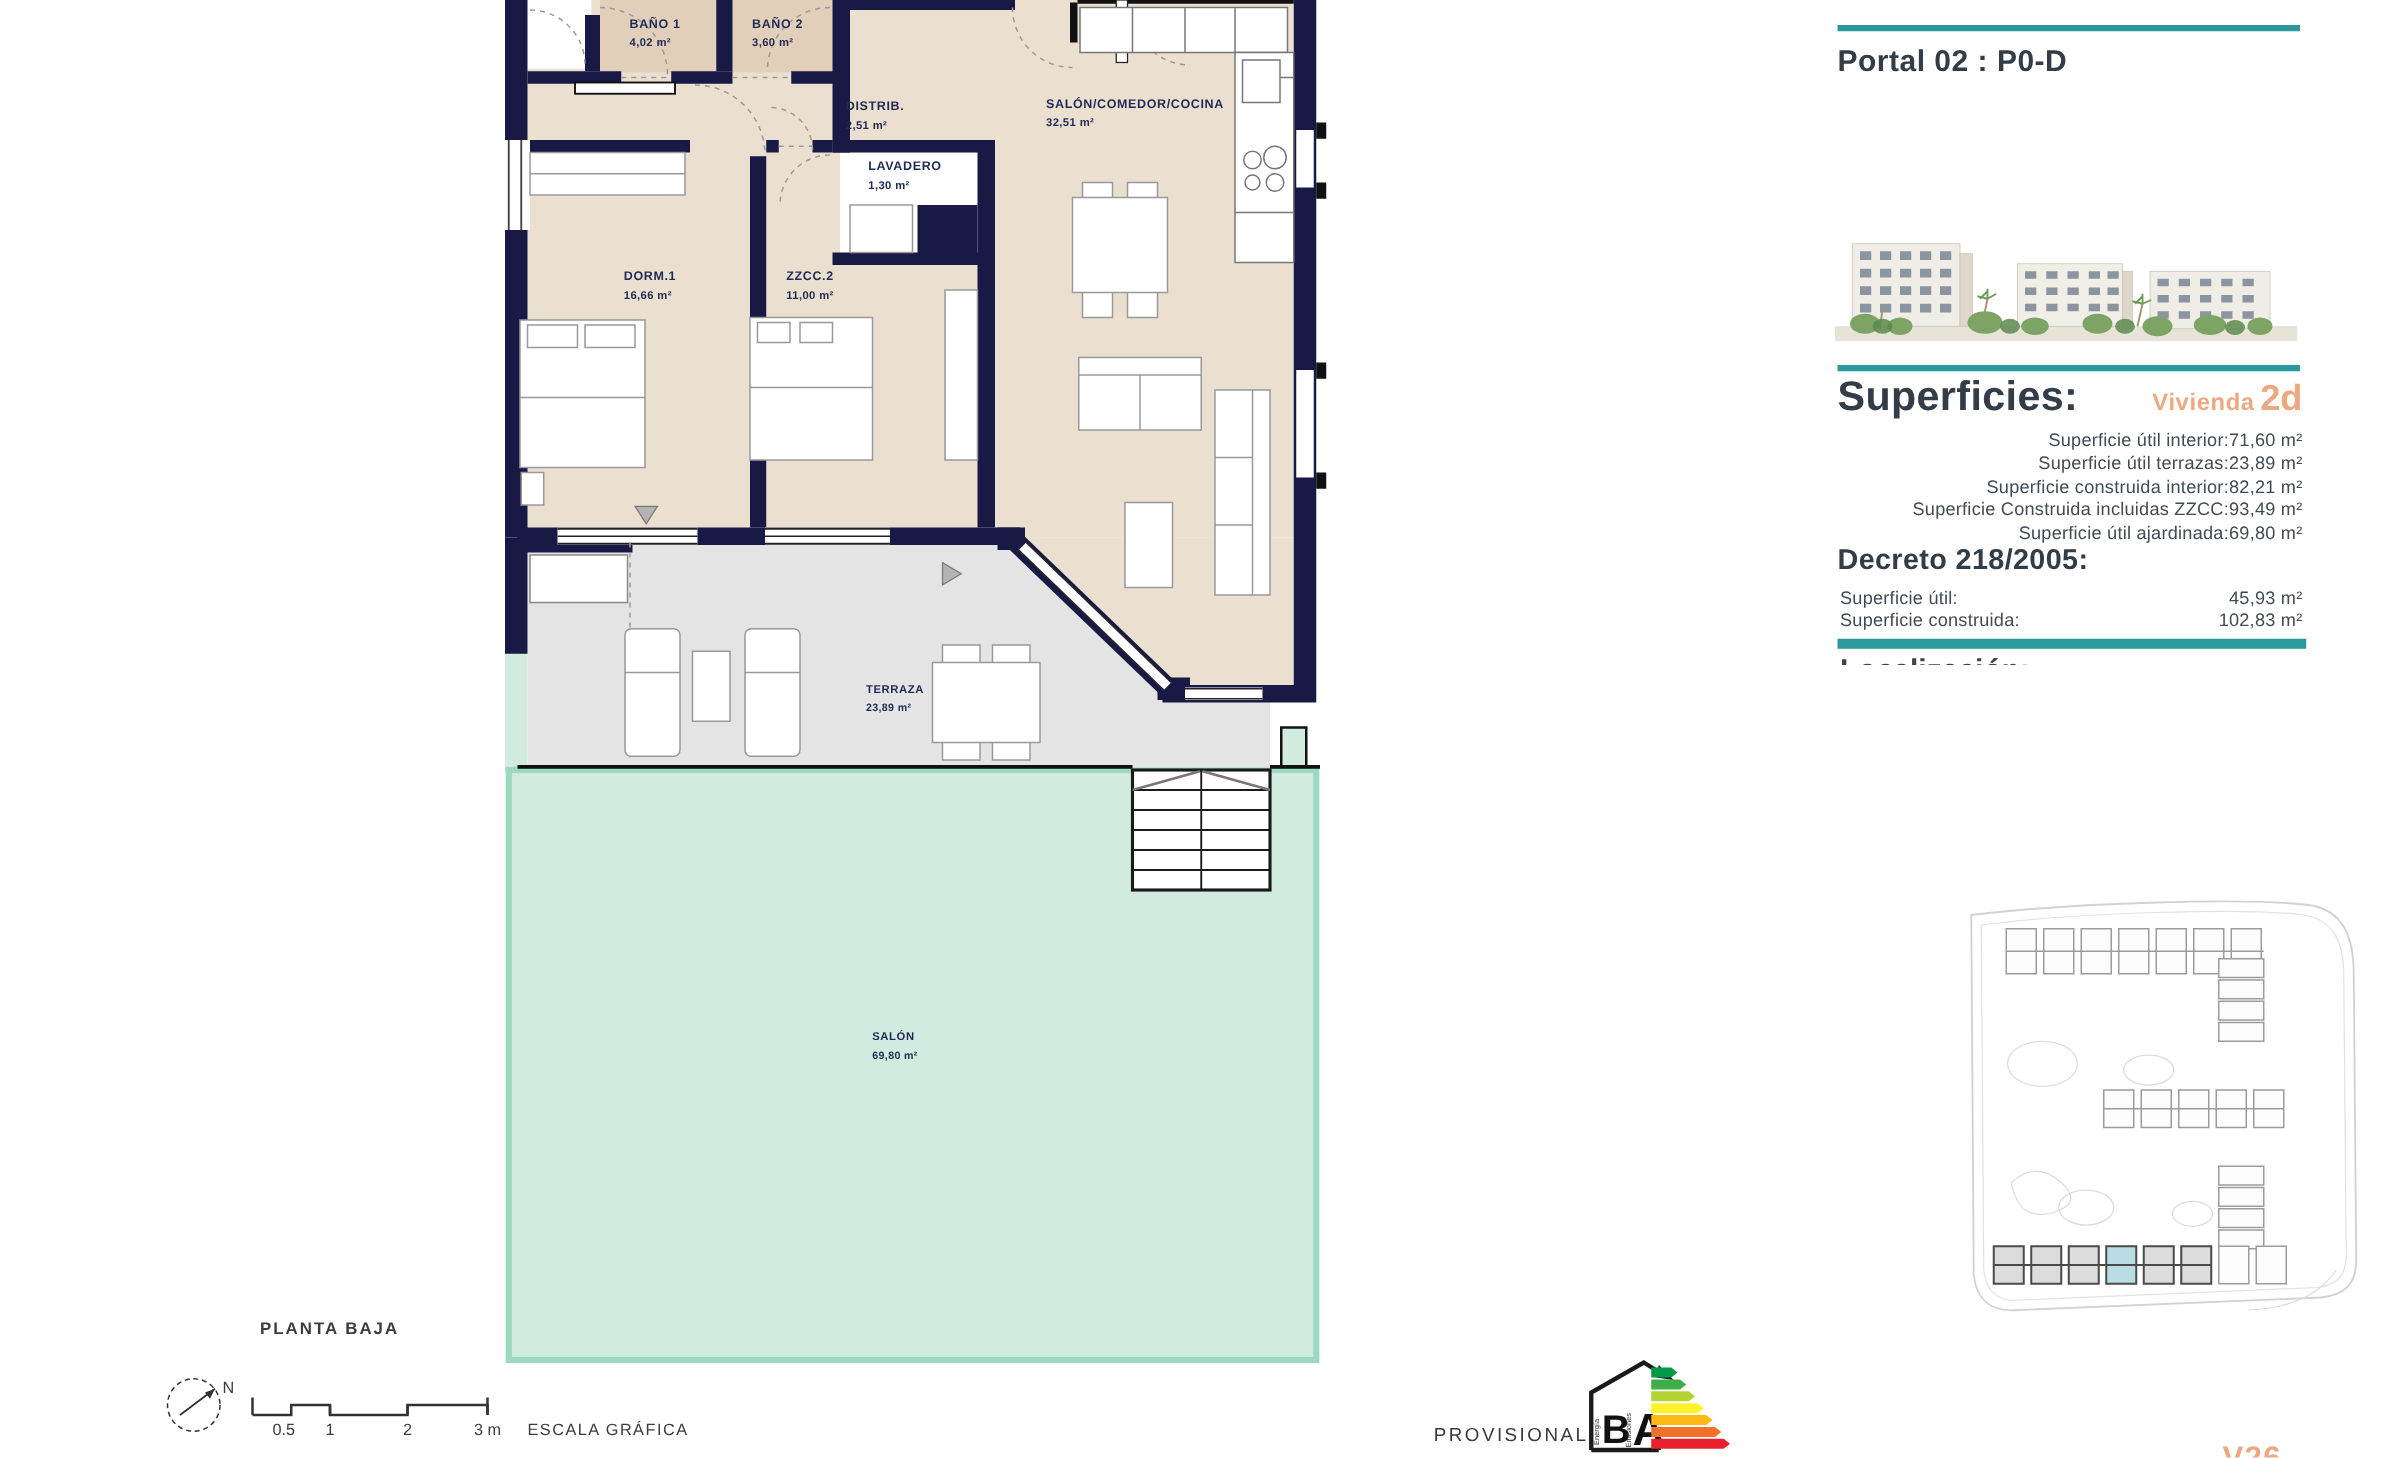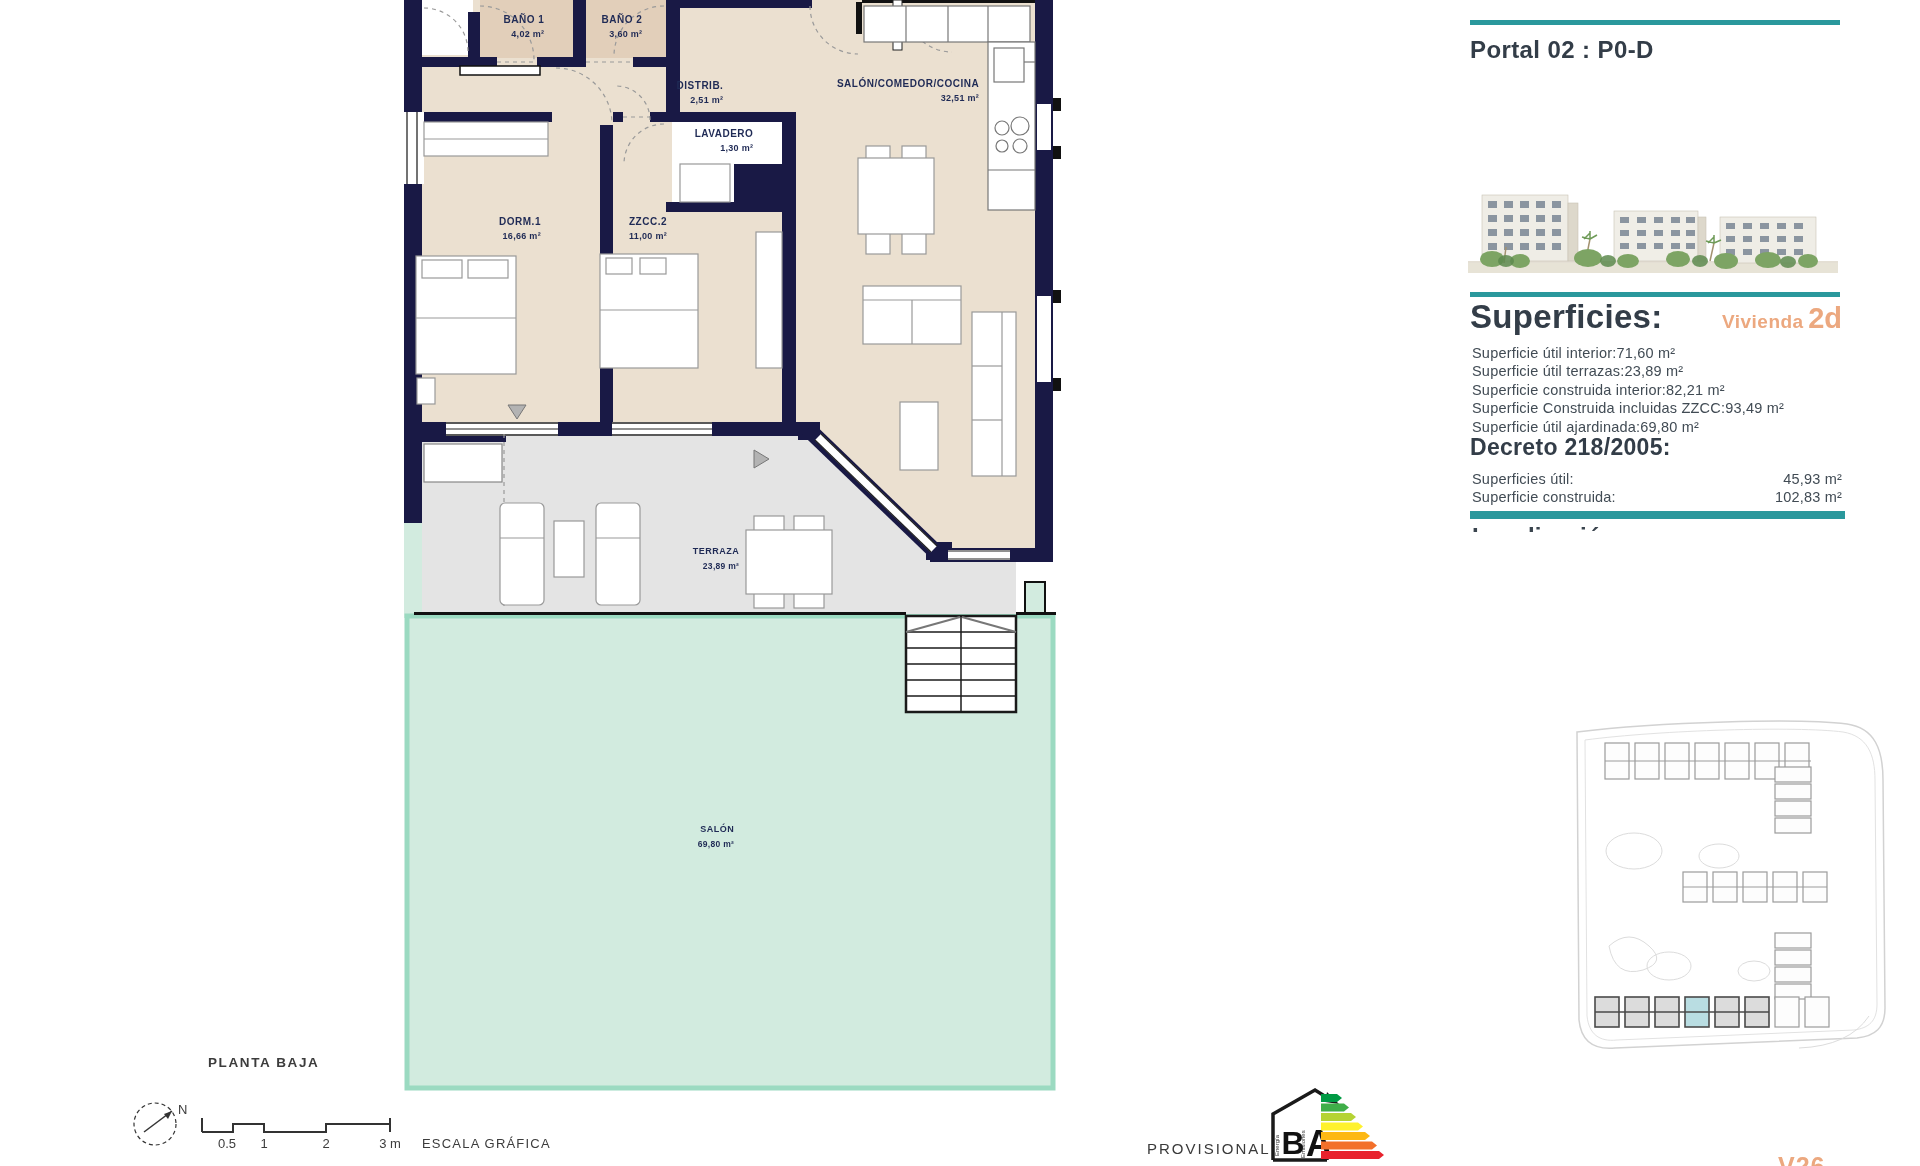--- a/index.html
+++ b/index.html
@@ -1,37 +1,37 @@
 <!DOCTYPE html>
 <html><head>
 <meta charset="utf-8">
 <style>
   html,body{margin:0;padding:0}
   body{width:1920px;height:1166px;position:relative;background:#fff;overflow:hidden;
        font-family:"Liberation Sans",sans-serif;color:#37404a}
   .abs{position:absolute}
   
-  .room-label{position:absolute;transform:translate(-50%,0);text-align:right;
+  .room-label{position:absolute;transform:translate(-50%,0);text-align:left;
               color:#1f2a55;font-weight:700;white-space:nowrap;line-height:15px}
   .room-label .nm{font-size:10px;letter-spacing:.5px}
   .room-label .ar{font-size:9px;font-weight:600;letter-spacing:.3px}
   .room-label.sm .nm{font-size:9px}
   .room-label.sm .ar{font-size:8.5px}
   
   .rule{position:absolute;background:#2a989c}
   .portal-title{position:absolute;left:1470px;top:36px;font-size:24px;font-weight:600;
                 letter-spacing:.4px;color:#333d48}
   .sup-head-row{position:absolute;left:1470px;top:298px;width:372px;display:flex;
                 justify-content:space-between;align-items:baseline}
   .sup-heading{font-size:33px;font-weight:600;color:#333d48;letter-spacing:.3px}
   .viv{color:#eca87f;font-weight:600}
   .viv .w{font-size:19px;letter-spacing:.5px}
   .viv .c{font-size:29px}
   .sup-rows{position:absolute;left:1472px;top:344px;width:370px}
-  .sup-rows .r{display:flex;justify-content:flex-start;font-size:14.5px;
+  .sup-rows .r{display:flex;justify-content:flex-end;font-size:14.5px;
                line-height:18.4px;color:#414b54;letter-spacing:.2px}
   .dec-heading{position:absolute;left:1470px;top:434px;font-size:23px;font-weight:600;
                color:#333d48;letter-spacing:.3px}
   .dec-rows{position:absolute;left:1472px;top:470px;width:370px}
   .dec-rows .r{display:flex;justify-content:space-between;font-size:14.5px;
                line-height:18.4px;color:#414b54;letter-spacing:.2px}
   .clipped-head{position:absolute;left:1472px;top:523px;width:320px;height:9px;
                 overflow:hidden;font-size:24px;font-weight:600;color:#3a444e}
   
   .planta{position:absolute;left:208px;top:1055px;font-size:13.5px;font-weight:700;
@@ -394,21 +394,21 @@
   </div>
   <div class="r">
     <span>Superficie útil ajardinada:</span>
     <span>69,80 m²</span>
   </div>
 </div>
 
 <div class="dec-heading">Decreto 218/2005:</div>
 <div class="dec-rows">
   <div class="r">
-    <span>Superficies útil:</span>
+    <span>Superficie útil:</span>
     <span>45,93 m²</span>
   </div>
   <div class="r">
     <span>Superficie construida:</span>
     <span>102,83 m²</span>
   </div>
 </div>
 
 <div class="rule" style="left:1470px;top:511px;width:375px;height:8px"></div>
 <div class="clipped-head">Localización:</div>

